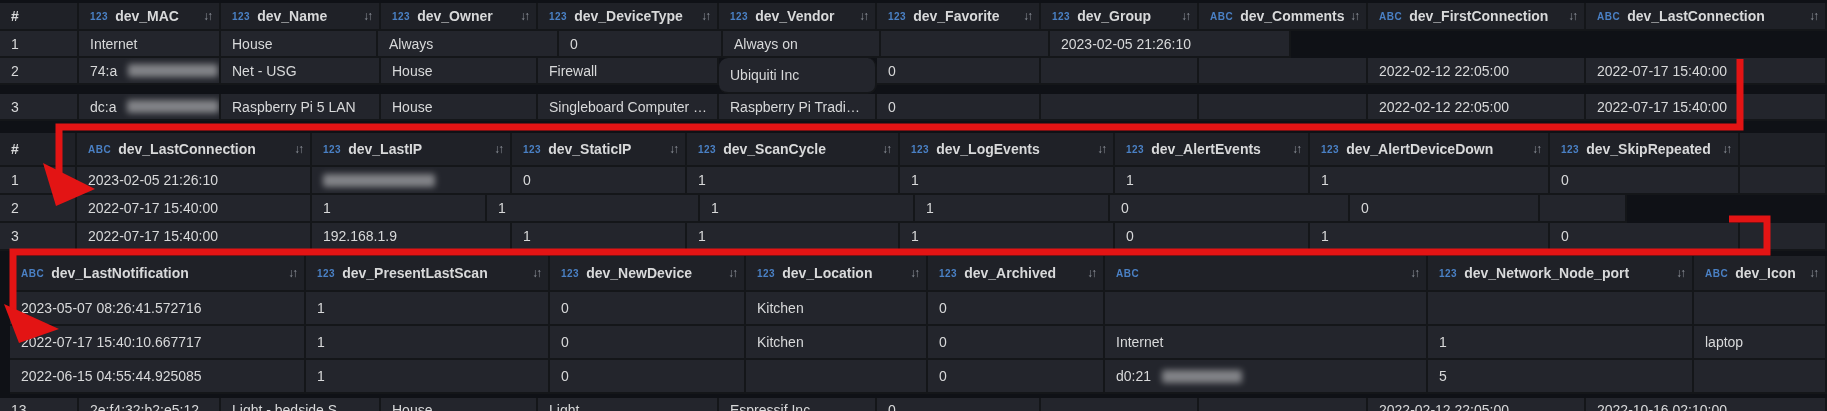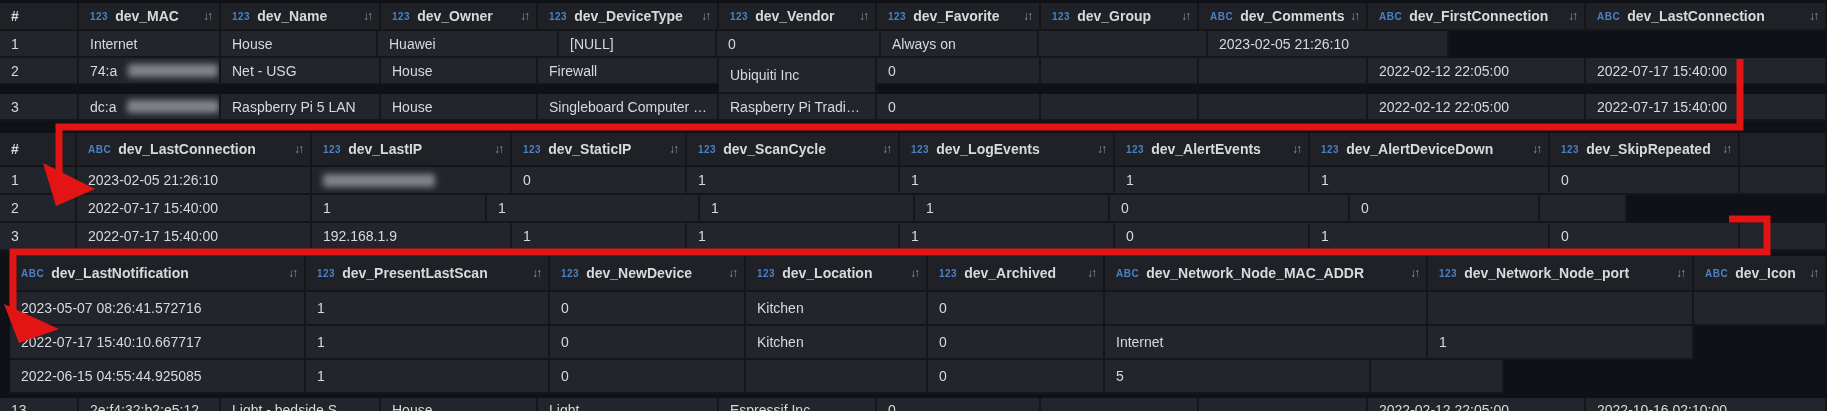--- a/index.html
+++ b/index.html
@@ -80,37 +80,36 @@
           <div class="cell hcell" style="width: 241px; height: 28px;">
             <span class="ticon" style="color: rgb(74, 128, 196);">ABC</span>
             <span class="lbl">dev_LastConnection</span>
             <span class="sort">↓↑</span>
           </div>
         </div>
         <div class="trow">
           <div class="cell" style="width: 79px; height: 27px;">1</div>
           <div class="cell" style="width: 142px; height: 27px;">Internet</div>
           <div class="cell" style="width: 157px; height: 27px;">House</div>
-          <div class="cell" style="width: 181px; height: 27px;">Huawei</div>
-          <div class="cell" style="width: 158px; height: 27px;">[NULL]</div>
+          <div class="cell" style="width: 181px; height: 27px;">Always</div>
           <div class="cell" style="width: 164px; height: 27px;">0</div>
           <div class="cell" style="width: 158px; height: 27px;">Always on</div>
           <div class="cell" style="width: 169px; height: 27px;"></div>
           <div class="cell" style="width: 241px; height: 27px;">2023-02-05 21:26:10</div>
         </div>
         <div class="trow">
           <div class="cell" style="width: 79px; height: 27px;">2</div>
           <div class="cell" style="width: 142px; height: 27px;">
             <span class="pre">74:a</span>
             <span class="blur" style="width: 90px;"></span>
           </div>
           <div class="cell" style="width: 160px; height: 27px;">Net - USG</div>
           <div class="cell" style="width: 157px; height: 27px;">House</div>
           <div class="cell" style="width: 181px; height: 27px;">Firewall</div>
-          <div class="cell" style="width: 158px; height: 36px;">Ubiquiti Inc</div>
+          <div class="cell" style="width: 158px; height: 36px; border-radius: 9px;">Ubiquiti Inc</div>
           <div class="cell" style="width: 164px; height: 27px;">0</div>
           <div class="cell" style="width: 158px; height: 27px;"></div>
           <div class="cell" style="width: 169px; height: 27px;"></div>
           <div class="cell" style="width: 218px; height: 27px;">2022-02-12 22:05:00</div>
           <div class="cell" style="width: 241px; height: 27px;">2022-07-17 15:40:00</div>
         </div>
         <div class="trow">
           <div class="cell" style="width: 79px; height: 27px;">3</div>
           <div class="cell" style="width: 142px; height: 27px;">
             <span class="pre">dc:a</span>
@@ -236,21 +235,20 @@
             <span class="lbl">dev_Location</span>
             <span class="sort">↓↑</span>
           </div>
           <div class="cell hcell" style="width: 177px; height: 36px;">
             <span class="ticon" style="color: rgb(74, 128, 196);">123</span>
             <span class="lbl">dev_Archived</span>
             <span class="sort">↓↑</span>
           </div>
           <div class="cell hcell" style="width: 323px; height: 36px;">
             <span class="ticon" style="color: rgb(74, 128, 196);">ABC</span>
-            <span class="lbl">dev_Network_Node_MAC_ADDR</span>
             <span class="sort">↓↑</span>
           </div>
           <div class="cell hcell" style="width: 266px; height: 36px;">
             <span class="ticon" style="color: rgb(74, 128, 196);">123</span>
             <span class="lbl">dev_Network_Node_port</span>
             <span class="sort">↓↑</span>
           </div>
           <div class="cell hcell" style="width: 133px; height: 36px;">
             <span class="ticon" style="color: rgb(74, 128, 196);">ABC</span>
             <span class="lbl">dev_Icon</span>
@@ -268,27 +266,32 @@
           <div class="cell" style="width: 133px; height: 34px;"></div>
         </div>
         <div class="trow">
           <div class="cell" style="width: 296px; height: 34px;">2022-07-17 15:40:10.667717</div>
           <div class="cell" style="width: 244px; height: 34px;">1</div>
           <div class="cell" style="width: 196px; height: 34px;">0</div>
           <div class="cell" style="width: 182px; height: 34px;">Kitchen</div>
           <div class="cell" style="width: 177px; height: 34px;">0</div>
           <div class="cell" style="width: 323px; height: 34px;">Internet</div>
           <div class="cell" style="width: 266px; height: 34px;">1</div>
+          <div class="cell" style="width: 133px; height: 34px;">laptop</div>
         </div>
         <div class="trow">
           <div class="cell" style="width: 296px; height: 34px;">2022-06-15 04:55:44.925085</div>
           <div class="cell" style="width: 244px; height: 34px;">1</div>
           <div class="cell" style="width: 196px; height: 34px;">0</div>
           <div class="cell" style="width: 182px; height: 34px;"></div>
           <div class="cell" style="width: 177px; height: 34px;">0</div>
+          <div class="cell" style="width: 323px; height: 34px;">
+            <span class="pre">d0:21</span>
+            <span class="blur" style="width: 80px;"></span>
+          </div>
           <div class="cell" style="width: 266px; height: 34px;">5</div>
           <div class="cell" style="width: 133px; height: 34px;"></div>
         </div>
       </div>
       <div class="panel" style="left: 0px; top: 398px;">
         <div class="trow">
           <div class="cell" style="width: 79px; height: 26px;">13</div>
           <div class="cell" style="width: 142px; height: 26px;">2e:f4:32:b2:e5:12</div>
           <div class="cell" style="width: 160px; height: 26px;">Light - bedside S…</div>
           <div class="cell" style="width: 157px; height: 26px;">House</div>

